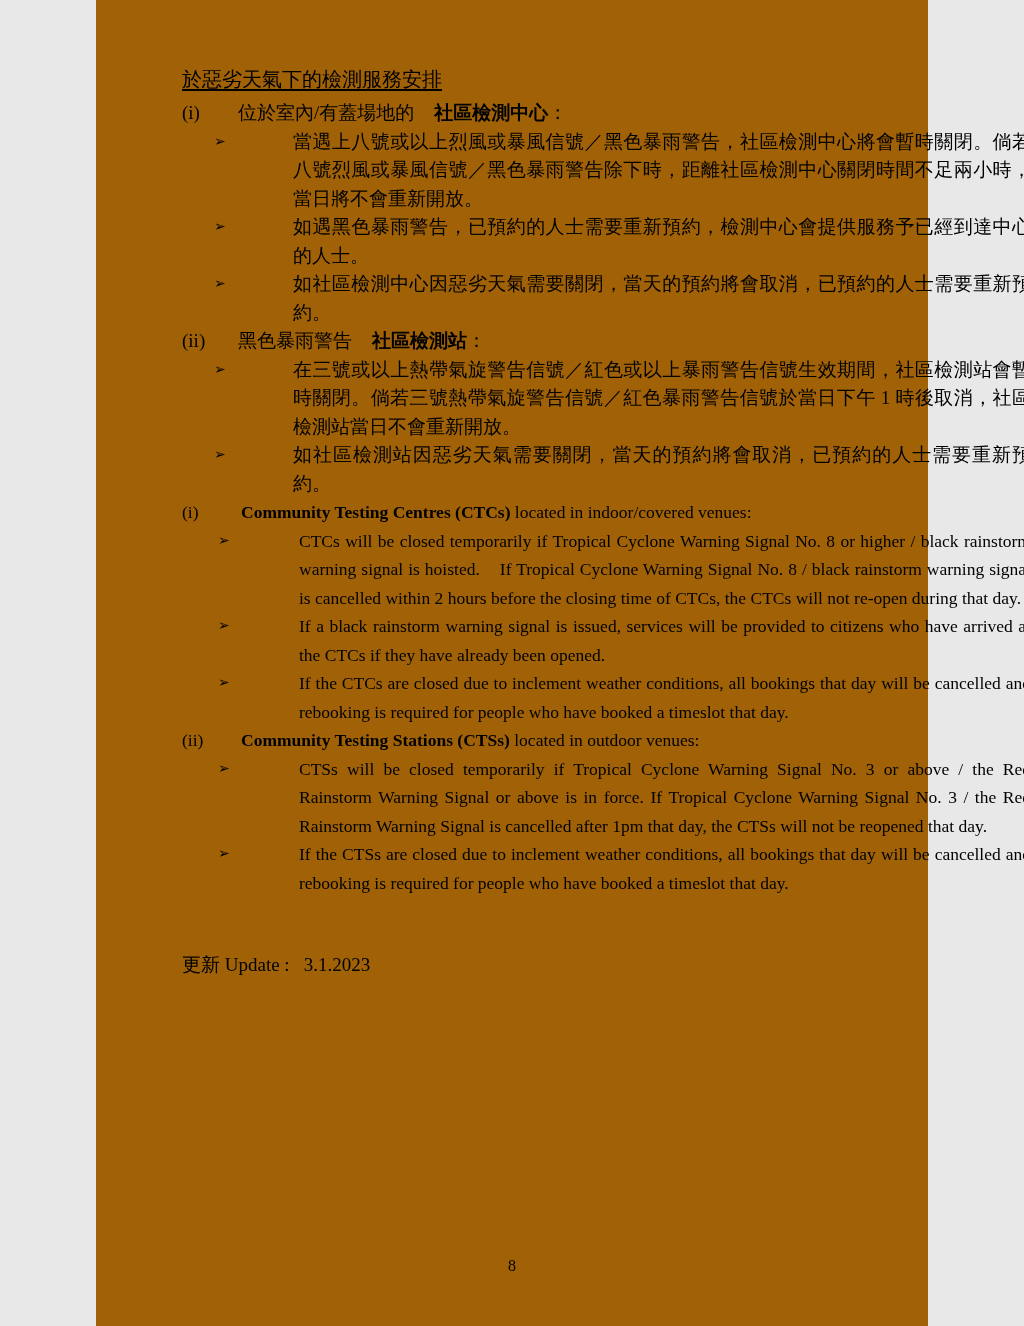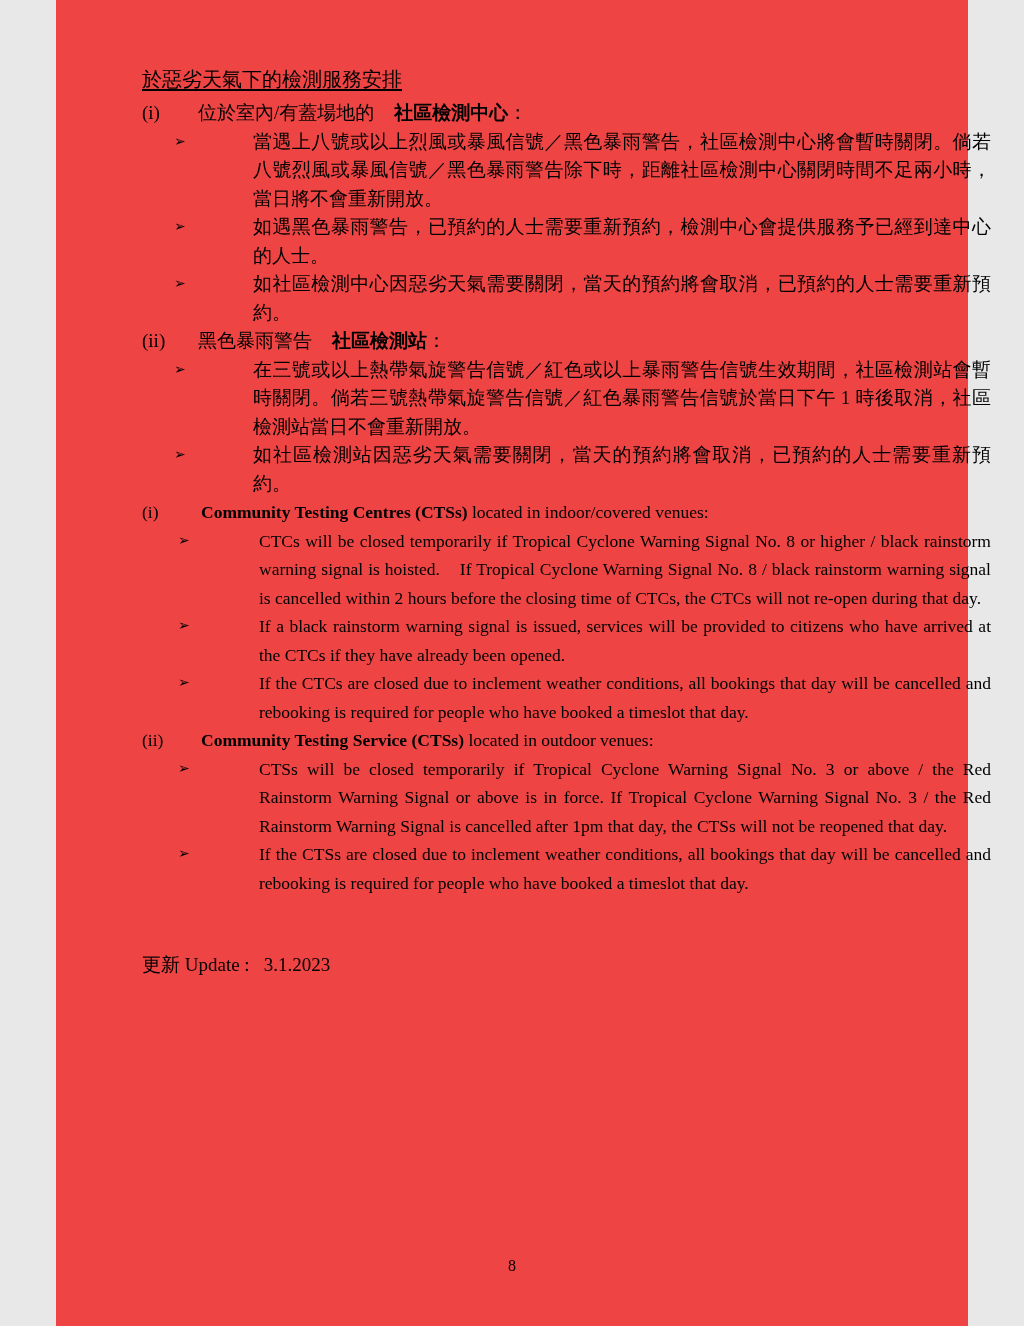--- a/index.html
+++ b/index.html
@@ -1,22 +1,22 @@
 <!DOCTYPE html>
 <html><head>
 <meta charset="utf-8">
 <style>
   * { margin: 0; padding: 0; box-sizing: border-box; }
   html, body { background: #e8e8e8; }
   .page {
     position: relative;
-    width: 912px;
+    width: 832px;
     height: 1326px;
     margin: 0 auto;
-    background: #ef4444;
+    background: #a16207;
     color: #000000;
     font-family: "Liberation Serif", "DejaVu Serif", serif;
     padding-left: 44px;
   }
   .content {
     position: absolute;
     left: 86px;
     top: 66px;
     width: 849px;
   }
@@ -116,41 +116,41 @@
     </div>
     <div class="row cn bullet-row-cn">
       <span class="bullet-arrow">➢</span>
       <span class="bullet-text">如社區檢測站因惡劣天氣需要關閉，當天的預約將會取消，已預約的人士需要重新預約。</span>
     </div>
 
 
     <div class="row en item-row-en">
       <span class="item-label">(i)</span>
       <span class="item-intro">
-        <b>Community Testing Centres (CTSs)</b><span> located in indoor/covered venues:</span>
+        <b>Community Testing Centres (CTCs)</b><span> located in indoor/covered venues:</span>
       </span>
     </div>
 
     <div class="row en bullet-row-en">
       <span class="bullet-arrow">➢</span>
       <span class="bullet-text">CTCs will be closed temporarily if Tropical Cyclone Warning Signal No. 8 or higher / black rainstorm warning signal is hoisted.&nbsp;&nbsp;&nbsp; If Tropical Cyclone Warning Signal No. 8 / black rainstorm warning signal is cancelled within 2 hours before the closing time of CTCs, the CTCs will not re-open during that day.</span>
     </div>
     <div class="row en bullet-row-en">
       <span class="bullet-arrow">➢</span>
       <span class="bullet-text">If a black rainstorm warning signal is issued, services will be provided to citizens who have arrived at the CTCs if they have already been opened.</span>
     </div>
     <div class="row en bullet-row-en">
       <span class="bullet-arrow">➢</span>
       <span class="bullet-text">If the CTCs are closed due to inclement weather conditions, all bookings that day will be cancelled and rebooking is required for people who have booked a timeslot that day.</span>
     </div>
 
     <div class="row en item-row-en">
       <span class="item-label">(ii)</span>
       <span class="item-intro">
-        <b>Community Testing Service (CTSs)</b><span> located in outdoor venues:</span>
+        <b>Community Testing Stations (CTSs)</b><span> located in outdoor venues:</span>
       </span>
     </div>
 
     <div class="row en bullet-row-en">
       <span class="bullet-arrow">➢</span>
       <span class="bullet-text">CTSs will be closed temporarily if Tropical Cyclone Warning Signal No. 3 or above / the Red Rainstorm Warning Signal or above is in force. If Tropical Cyclone Warning Signal No. 3 / the Red Rainstorm Warning Signal is cancelled after 1pm that day, the CTSs will not be reopened that day.</span>
     </div>
     <div class="row en bullet-row-en">
       <span class="bullet-arrow">➢</span>
       <span class="bullet-text">If the CTSs are closed due to inclement weather conditions, all bookings that day will be cancelled and rebooking is required for people who have booked a timeslot that day.</span>

